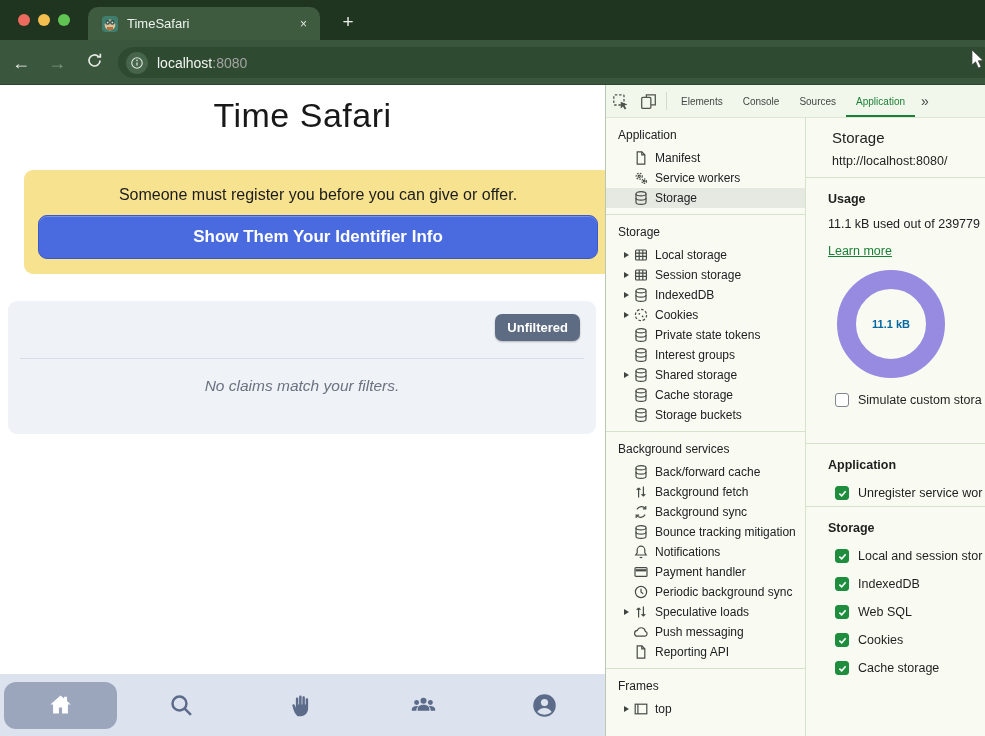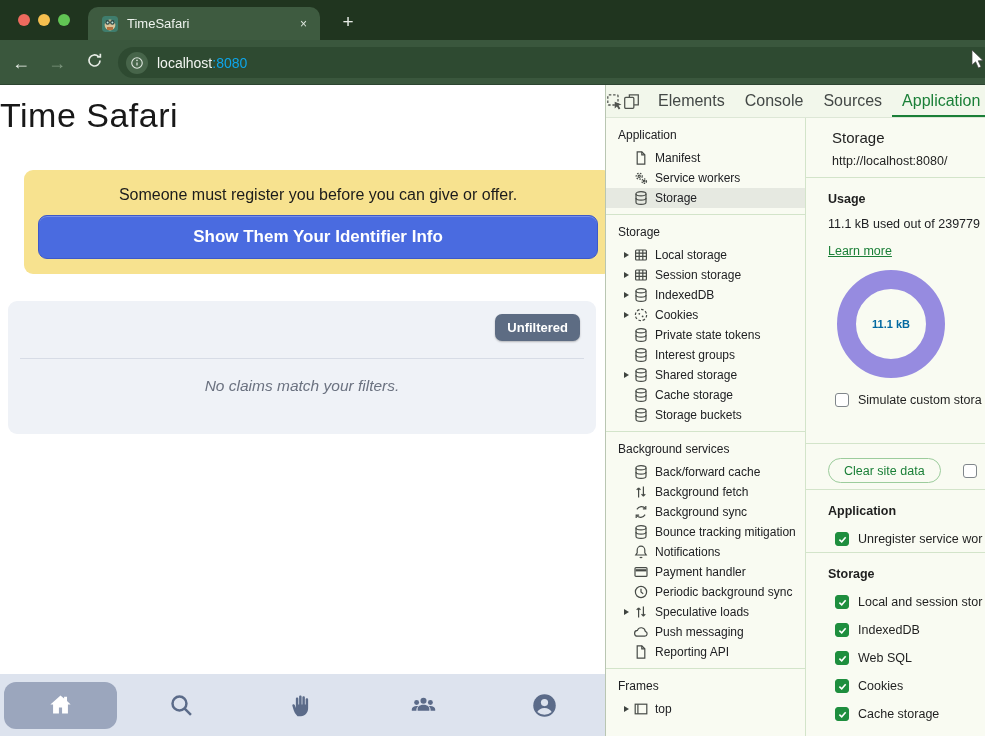--- a/index.html
+++ b/index.html
@@ -20,46 +20,46 @@
   .tab .favicon{width:16px;height:16px;border-radius:3px;margin:0 9px 0 4px;flex:0 0 auto}
   .tab-title{font-size:13px;font-weight:400;flex:1}
   .tab-close{font-size:12px;color:#dfe7df;padding:0 3px;cursor:default}
   .newtab{position:absolute;left:334px;top:8px;width:28px;height:28px;color:#e7ece6;font-size:19px;line-height:28px;text-align:center}
   .toolbar{position:absolute;left:0;top:40px;width:100%;height:45px;background:#3a573d;border-bottom:1px solid #2c4430}
   .navbtn{position:absolute;top:51px;width:24px;height:24px;color:#e6ece5;font-size:18px;line-height:24px;text-align:center}
   .navbtn.dim{color:#7e977f}
   .urlbar{position:absolute;left:118px;top:47px;width:880px;height:31px;border-radius:16px;background:#2e4a31;display:flex;align-items:center;padding:0 8px}
   .site-info{width:22px;height:22px;border-radius:50%;background:#47654a;display:flex;align-items:center;justify-content:center;margin-right:9px}
   .url{font-size:14px;color:#f2f5f1}
-  .url .port{color:#0ea5e9}
+  .url .port{color:#a3a3a3}
   .cursor{position:absolute;left:971px;top:50px;z-index:40}
 
   
   .page{position:absolute;left:0;top:85px;width:605px;height:651px;background:#fff;overflow:hidden}
-  .page h1{position:absolute;top:11px;left:0;width:100%;text-align:left;font-size:34px;font-weight:400;color:#181818;letter-spacing:.5px}
+  .page h1{position:absolute;top:11px;left:0;width:100%;text-align:center;font-size:34px;font-weight:400;color:#181818;letter-spacing:.5px}
   .alert{position:absolute;left:24px;top:85px;width:588px;height:104px;background:var(--alert-bg);border-radius:9px}
   .alert-msg{position:absolute;top:16px;width:100%;text-align:center;font-size:16px;color:#1c1c1c}
   .alert-btn{position:absolute;left:14px;right:14px;top:45px;height:44px;background:var(--btn-blue);border:1px solid #3d59c9;border-radius:9px;color:#fff;font-size:17px;font-weight:700;font-family:inherit;box-shadow:inset 0 1px 0 rgba(255,255,255,.25)}
   .card{position:absolute;left:8px;top:216px;width:588px;height:133px;background:var(--card-bg);border-radius:9px}
   .card-title{position:absolute;left:20px;top:17px;font-size:21px;font-weight:800;color:#0b0b0b}
   .badge{position:absolute;right:16px;top:13px;background:var(--badge-bg);color:#fff;font-size:13px;font-weight:700;padding:6px 12px;border-radius:7px;border:none;font-family:inherit;box-shadow:0 1px 2px rgba(0,0,0,.25)}
   .card-div{position:absolute;left:12px;right:12px;top:57px;height:1px;background:#d7dce6}
   .empty-msg{position:absolute;top:76px;width:100%;text-align:center;font-style:italic;font-size:15.5px;color:#6b7280}
   .bottomnav{position:absolute;left:0;top:589px;width:605px;height:62px;background:var(--nav-bg);display:flex}
   .nav-slot{flex:1;display:flex;align-items:center;justify-content:center}
   .home-btn{width:113px;height:47px;background:var(--home-bg);border-radius:12px;display:flex;align-items:center;justify-content:center}
   .nav-ic{width:27px;height:27px;color:var(--nav-icon)}
   .home-btn .nav-ic{color:#fff}
 
   
   .devtools{position:absolute;left:605px;top:85px;width:380px;height:651px;background:var(--dt-bg);border-left:1px solid #b9c6b2;font-size:12px;color:var(--dt-text)}
   .dt-tabs{height:33px;background:var(--dt-toolbar);border-bottom:1px solid #dde7d6;display:flex;align-items:stretch;overflow:hidden}
   .dt-toolbtn{width:28px;display:flex;align-items:center;justify-content:center;color:var(--dt-icon)}
   .dt-sep{width:1px;height:18px;background:#d0ddc8;margin:auto 4px}
-  .dt-tab{display:flex;align-items:center;padding:1px 10px;font-size:16px;color:#434846;white-space:nowrap}
+  .dt-tab{display:flex;align-items:center;padding:1px 10px;font-size:10px;color:#434846;white-space:nowrap}
   .dt-tab.active{color:var(--green);box-shadow:inset 0 -2px 0 var(--green)}
   .dt-more{display:flex;align-items:center;padding:0 6px;font-size:14px;color:#434846}
   .dt-body{display:flex;height:618px}
   .dt-sidebar{width:200px;border-right:1px solid var(--dt-border);overflow:hidden;background:var(--dt-bg)}
   .dt-section{padding:7px 0 6px;border-bottom:1px solid var(--dt-border)}
   .dt-section:last-child{border-bottom:none}
   .dt-sec-title{height:20px;line-height:20px;padding-left:12px;margin-bottom:3px;color:#24282
 4;font-size:12px}
   .dt-row{height:20px;display:flex;align-items:center;padding-left:18px;white-space:nowrap;cursor:default}
   .dt-row.selected{background:#e6e9e1}
@@ -477,27 +477,20 @@
         <div class="pn-sec usage-sec">
           <div class="pn-bold">Usage</div>
           <div class="pn-text">11.1 kB used out of 239779</div>
           <a class="pn-link" href="#">Learn more</a>
           <div class="donut">
               <span>11.1 kB</span>
             </div>
           <div class="cb-row" style="margin-top:15px">
             <span class="cb"></span>
             <span class="cb-label">Simulate custom stora</span>
-          </div>
-        </div>
-        <div class="pn-sec">
-          <div class="pill-row">
-            <button class="pill">Clear site data</button>
-            <span class="cb"></span>
-
           </div>
         </div>
         <div class="pn-sec">
           <div class="sec-head">Application</div>
           <div id="app-checks">
               <div class="cb-row">
                 <span class="cb checked">
                   <svg viewBox="0 0 14 14">
                     <path d="M3 7.2 6 10l5-6" stroke="#fff" stroke-width="2" fill="none"></path>
                   </svg>

